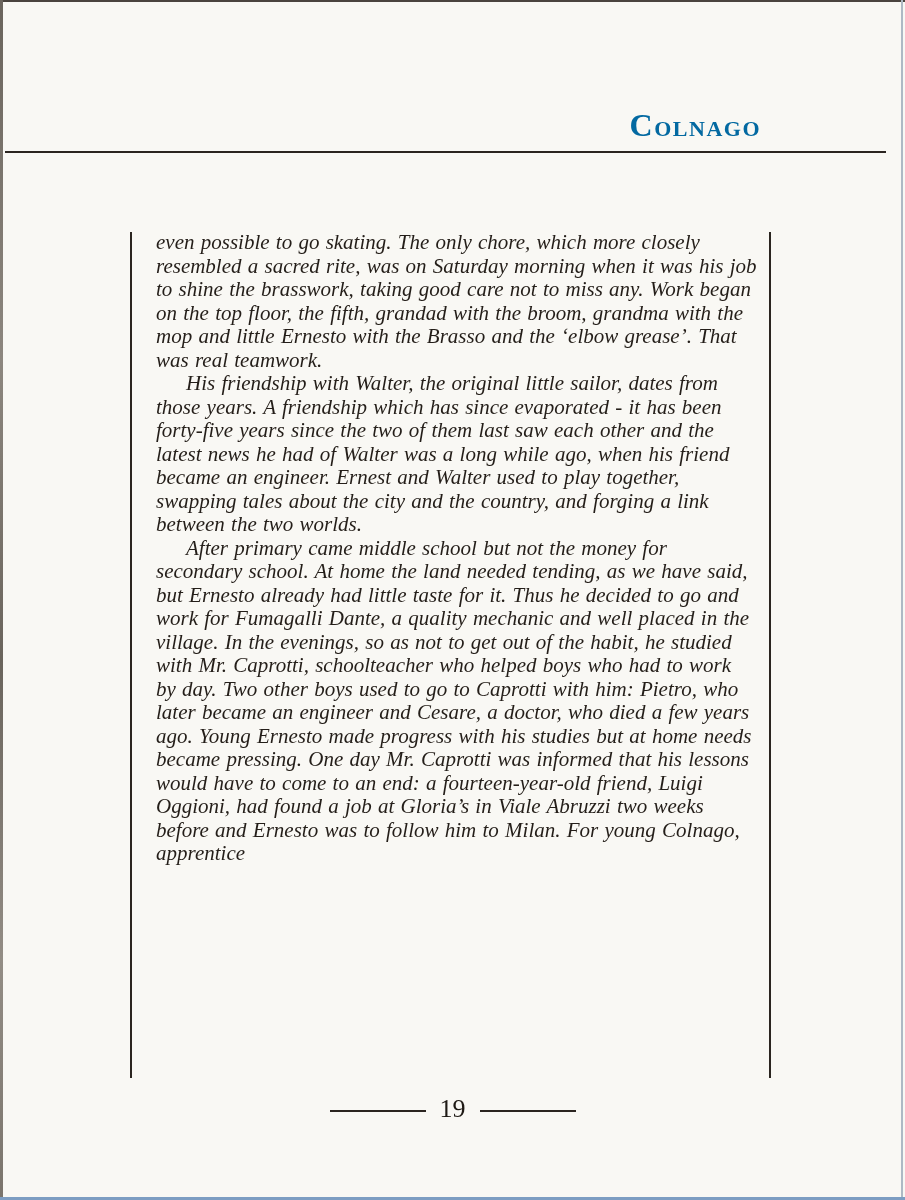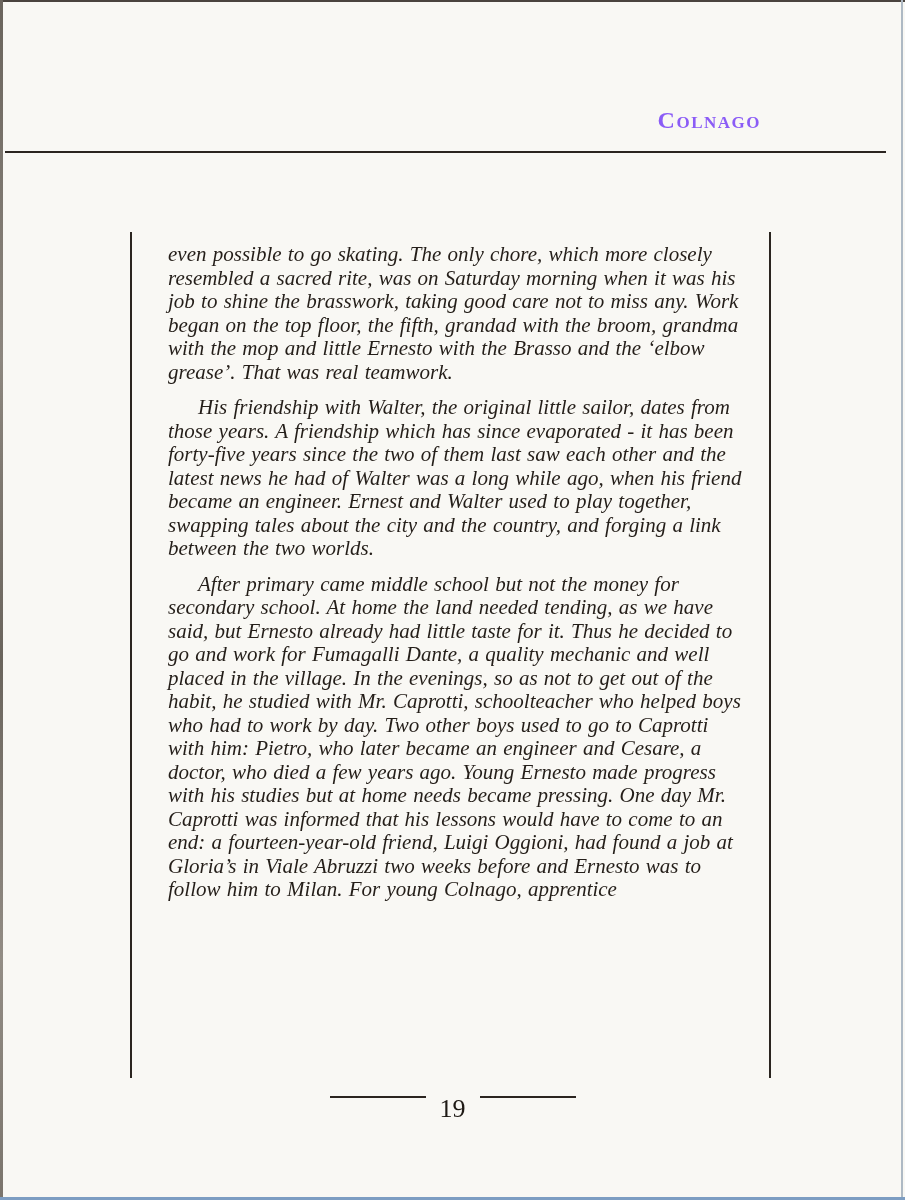--- a/index.html
+++ b/index.html
@@ -37,25 +37,25 @@
     position: absolute;
     left: 0; top: 1197px;
     width: 905px; height: 3px;
     background: #7d9dc2;
   }
   
   .page-title {
     position: absolute;
     top: 107px;
     right: 144px;
-    font-size: 24px;
+    font-size: 32px;
     font-weight: bold;
     font-variant: small-caps;
     letter-spacing: 1.5px;
-    color: #8b5cf6;
+    color: #0369a1;
   }
   .header-rule {
     position: absolute;
     left: 5px; top: 151px;
     width: 881px; height: 2px;
     background: #2b2520;
   }
   
   .col-rule {
     position: absolute;
@@ -72,32 +72,33 @@
     left: 156px; top: 231px;
     width: 601px;
     color: #241e19;
     font-size: 21px;
     font-style: italic;
     line-height: 23.5px;
     word-spacing: 1px;
     text-align: left;
   }
   .text-column p {
-    margin: 12px;
+    margin: 0;
     padding: 0;
   }
   .text-column p.indent {
     text-indent: 30px;
   }
   
   .footer {
     position: absolute;
     left: 0; top: 1096px;
     width: 905px;
     display: flex;
+    align-items: center;
     justify-content: center;
     gap: 14px;
   }
   .footer .dash {
     width: 96px; height: 2px;
     background: #2b2520;
   }
   .footer .page-number {
     font-size: 26px;
     color: #1f1a15;

